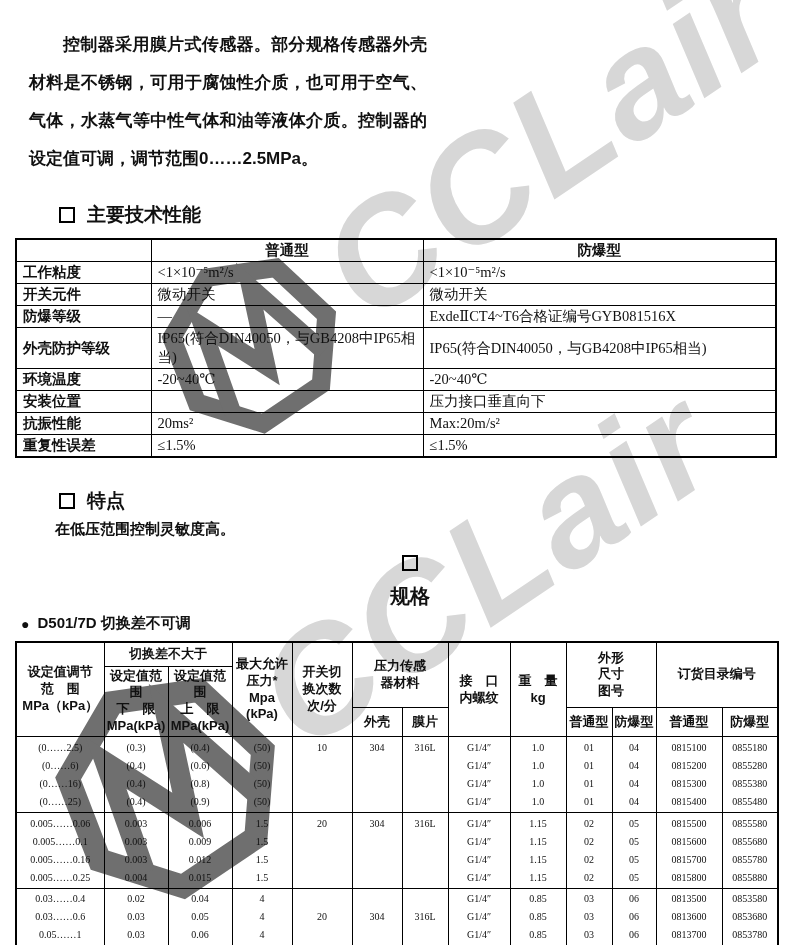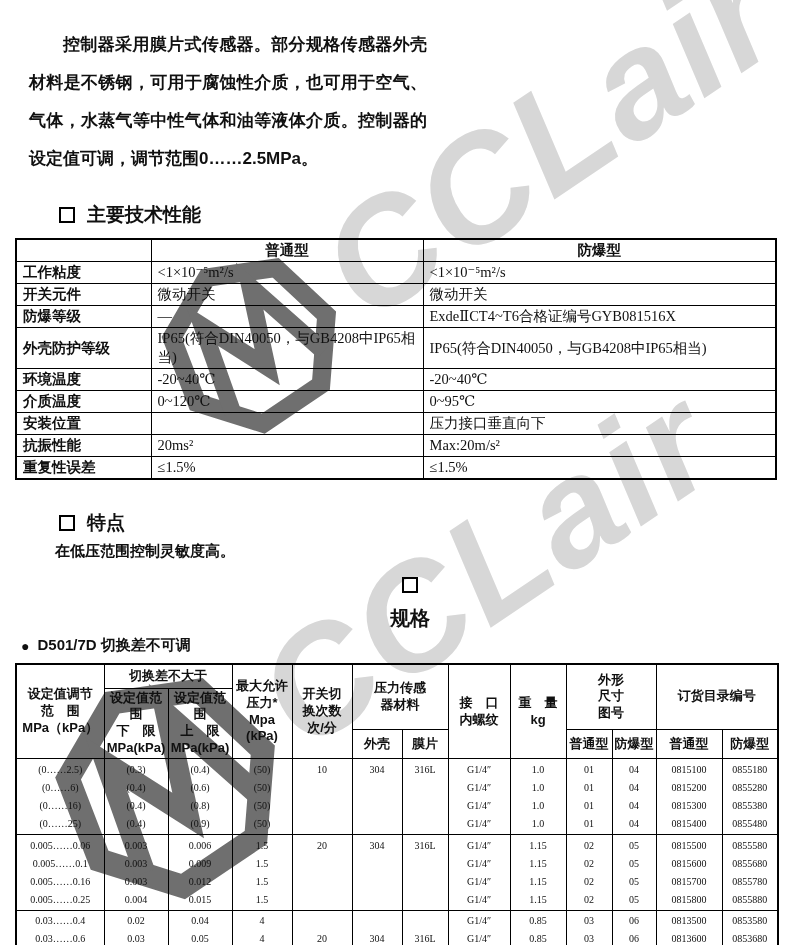--- a/index.html
+++ b/index.html
@@ -105,25 +105,20 @@
       </tr>
       <tr>
         <td class="lbl">外壳防护等级</td>
         <td class="val">IP65(符合DIN40050，与GB4208中IP65相当)</td>
         <td class="val">IP65(符合DIN40050，与GB4208中IP65相当)</td>
       </tr>
       <tr>
         <td class="lbl">环境温度</td>
         <td class="val">-20~40℃</td>
         <td class="val">-20~40℃</td>
-      </tr>
-      <tr>
-        <td class="lbl">介质温度</td>
-        <td class="val">0~120℃</td>
-        <td class="val">0~95℃</td>
       </tr>
       <tr>
         <td class="lbl">安装位置</td>
         <td class="val"></td>
         <td class="val">压力接口垂直向下</td>
       </tr>
       <tr>
         <td class="lbl">抗振性能</td>
         <td class="val">20ms²</td>
         <td class="val">Max:20m/s²</td>

